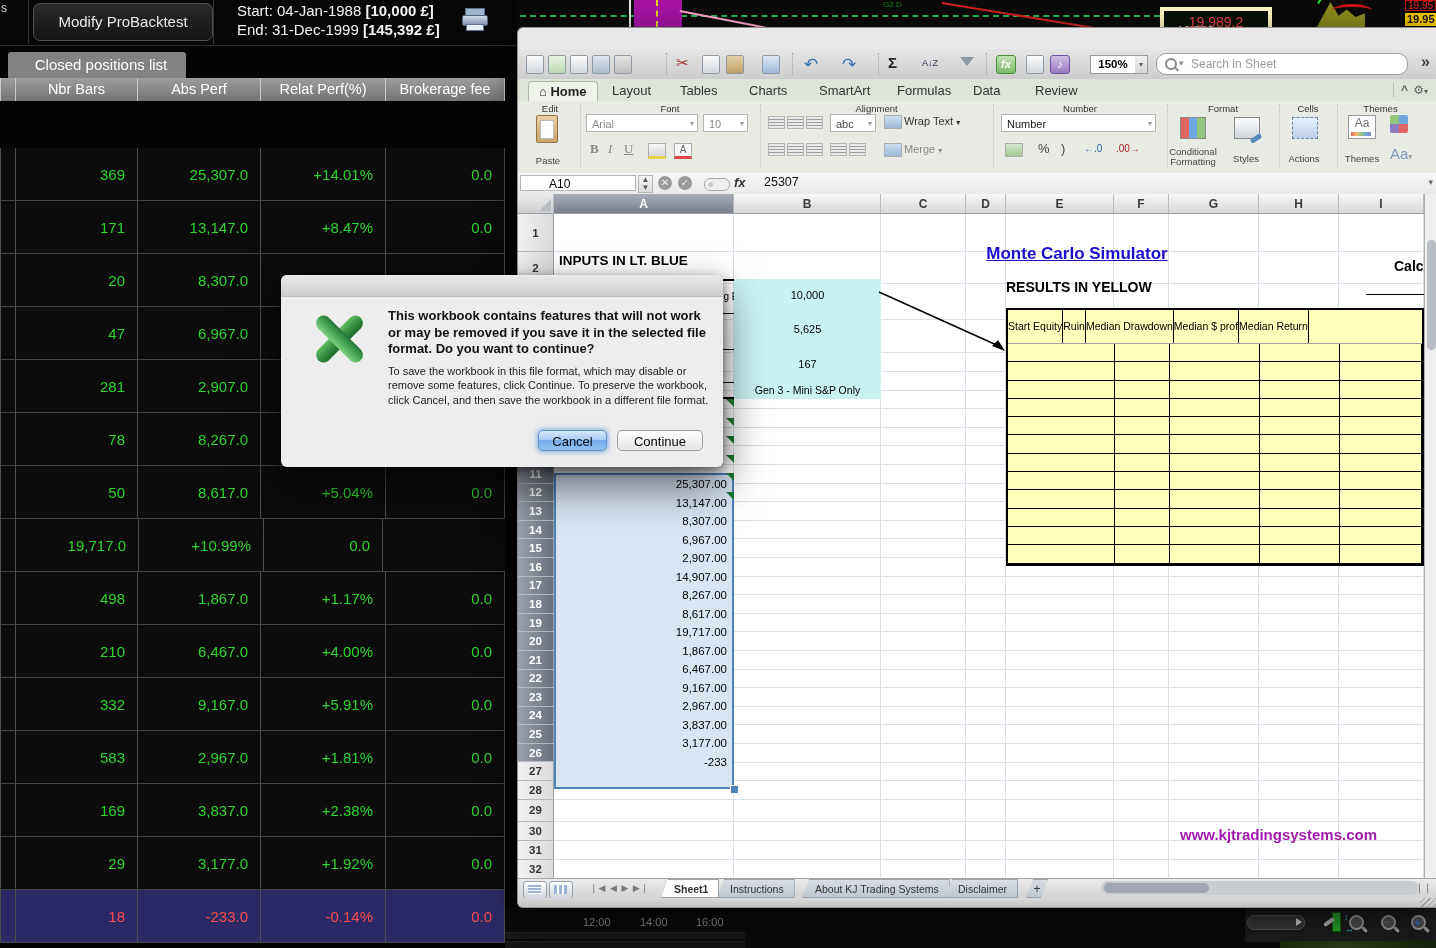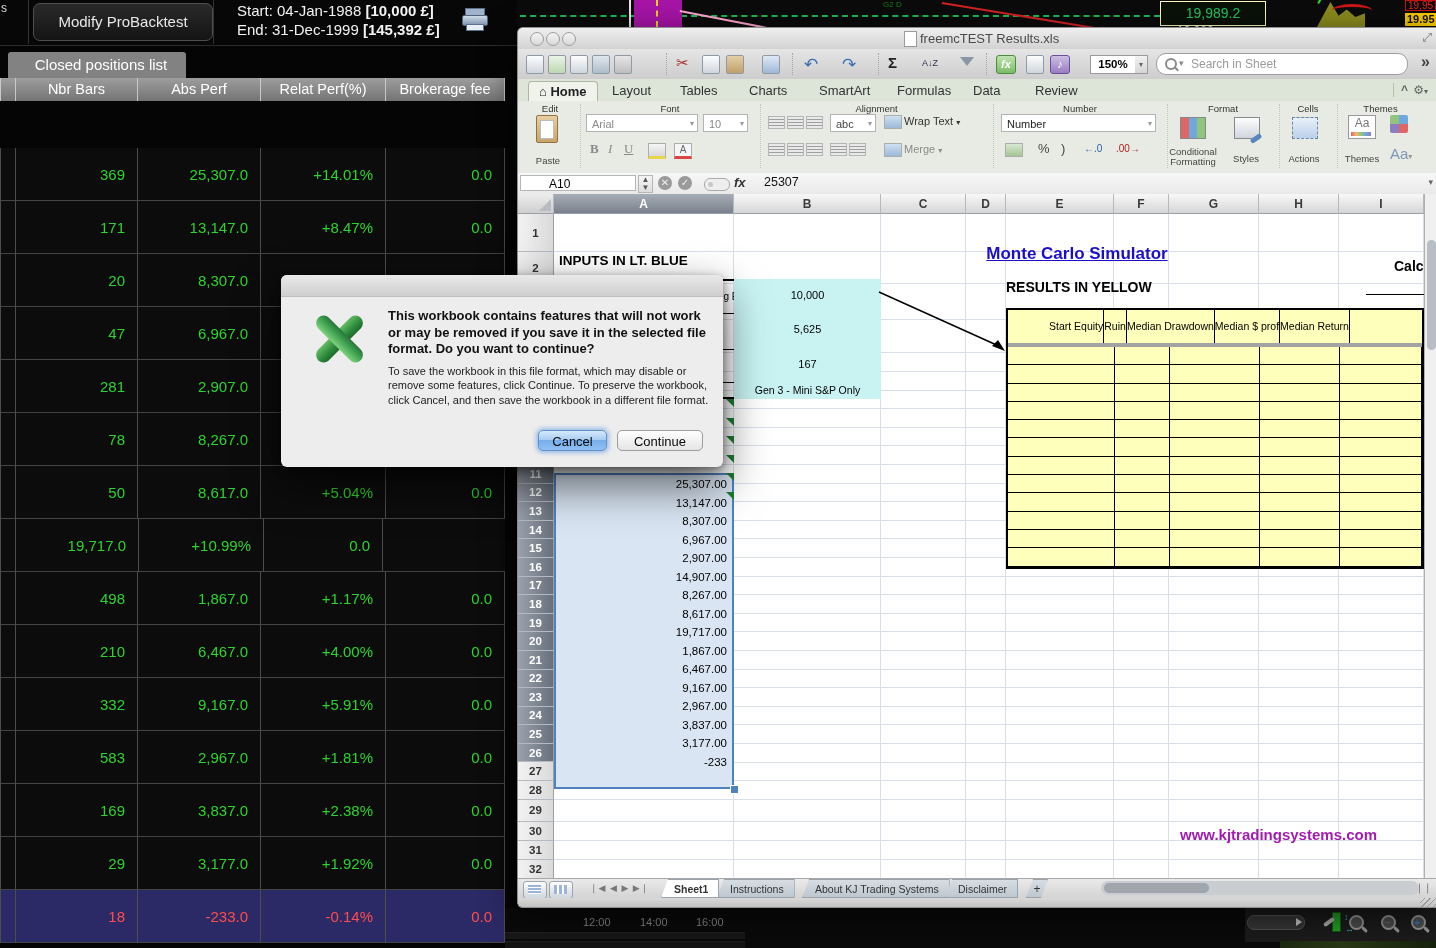--- a/index.html
+++ b/index.html
@@ -35,21 +35,21 @@
 
   
   #chartstrip{left:517px;top:0;width:919px;height:27px;background:#0b0b0b;overflow:hidden;}
   .gdash{left:3px;top:15px;width:650px;height:0;border-top:2px dashed #1db954;}
   .wline{left:112px;top:0;width:2px;height:27px;background:#e8e8e8;}
   .mblock{left:117px;top:0;width:48px;height:27px;background:#a714a7;}
   .mblock i{position:absolute;left:22px;top:0;height:27px;border-left:2px dashed #e5d51a;}
   .pinkline{left:163px;top:10px;width:95px;height:0;border-top:2px solid #ffa8cf;transform:rotate(11deg);transform-origin:left top;}
   .redline{left:425px;top:2px;width:173px;height:0;border-top:2px solid #d42222;transform:rotate(9.3deg);transform-origin:left top;}
   .g2d{left:366px;top:0;color:#15801f;font-size:8px;}
-  .pbox{left:643px;top:1px;width:104px;height:23px;border:1px solid #fef9c3;background:#091109;color:#22c55e;
+  .pbox{left:643px;top:7px;width:104px;height:23px;border:4px solid #fef9c3;background:#091109;color:#ef4444;
     font-size:14px;text-align:center;line-height:23px;}
   .psub{left:660px;top:24px;color:#cfcfcf;font-size:12px;}
   .mountain{left:800px;top:2px;width:48px;height:25px;background:#8a8a1e;
     clip-path:polygon(0 100%,28% 0,45% 55%,62% 30%,80% 60%,100% 45%,100% 100%);}
   .gline{left:802px;top:2px;width:14px;height:0;border-top:2px solid #22e522;transform:rotate(-60deg);transform-origin:left bottom;}
   .redcurve{left:815px;top:4px;width:40px;height:10px;border-top:3px solid #cc1616;border-radius:50% 50% 0 0;}
   .rbox{left:888px;top:0;width:31px;height:11px;border:1.5px solid #cc1111;color:#ee2222;font-size:10px;line-height:10px;padding-left:2px;box-sizing:border-box;overflow:hidden;}
   .ybox{left:888px;top:13px;width:31px;height:13px;background:#f5c800;color:#111;font-weight:bold;font-size:11px;line-height:13px;padding-left:2px;box-sizing:border-box;overflow:hidden;}
 
   
@@ -149,21 +149,21 @@
   .mclink{left:446px;top:50px;width:226px;text-align:center;color:#1a0dcc;font-weight:bold;font-size:17px;text-decoration:underline;}
   .calc{left:876px;top:64px;font-weight:bold;font-size:14px;color:#000;}
   .calcline{left:848px;top:100px;width:58px;height:1px;background:#000;}
   .baselbl{left:40px;top:0;width:172px;text-align:right;font-size:10px;color:#000;}
   .cyan{position:absolute;left:216px;width:147px;background:#c9f3f3;font-size:11px;color:#000;display:flex;align-items:center;justify-content:center;box-sizing:border-box;}
   .inputbox{position:absolute;left:36px;top:85px;width:327px;height:120px;border:2px solid #000;box-sizing:border-box;}
   .inputbox .iv{position:absolute;left:178px;top:0;width:1px;height:100%;background:#000;}
   .ih{position:absolute;left:0;width:100%;height:1px;background:#000;}
   .results{left:488px;top:85px;font-weight:bold;font-size:14px;color:#000;}
   #ytable{position:absolute;left:488px;top:114px;width:418px;border:2px solid #000;box-sizing:border-box;background:#ffffbc;}
-  #yhead{display:flex;border-bottom:4px solid #a3a3a3;padding-left:41px;}
+  #yhead{display:flex;border-bottom:1px solid #a3a3a3;}
   .yh{box-sizing:border-box;border-right:1px solid #000;font-size:10.5px;color:#000;text-align:center;
       display:flex;align-items:center;justify-content:center;height:33px;line-height:1.1;}
   #ycells{display:grid;grid-template-columns:107px 55px 90px 80px 82px;grid-auto-rows:18.3px;}
   .yc{box-sizing:border-box;border-right:1px solid #000;border-bottom:1px solid #000;background:#ffffbc;}
   #selection{position:absolute;left:36px;top:279px;width:180px;height:316px;background:#d9e5f3;
      border:2px solid #4f81bd;box-sizing:border-box;display:flex;flex-direction:column;}
   .selrow{height:18.53px;flex:none;font-size:11.5px;color:#000;text-align:right;padding-right:5px;line-height:18.5px;}
   .fillhandle{position:absolute;left:212px;top:591px;width:7px;height:7px;background:#4f81bd;border:1px solid #fff;}
   .gtri{position:absolute;width:0;height:0;border-top:8px solid #1e7e34;border-left:8px solid transparent;}
   .weblink{left:583px;top:632px;width:276px;text-align:right;color:#a21caf;font-weight:bold;font-size:15px;}
@@ -400,28 +400,20 @@
       <span class="abs fitarrows" style="left:100px;top:16px">↔</span>
       <div class="abs mag" style="left:136px;top:7px"></div>
       <span class="abs magsign" style="left:139px;top:9px;color:#666">−</span>
       <div class="abs mag" style="left:166px;top:7px"></div>
       <span class="abs magsign" style="left:169px;top:9px">+</span>
     </div>
   </div>
   <div class="abs" id="wallpaper"></div>
 
   <div class="abs" id="xl">
-    <div id="xl-title">
-      <div class="tl" style="left:12px"></div>
-      <div class="tl" style="left:28px"></div>
-      <div class="tl" style="left:44px"></div>
-      <div class="doc"></div>
-      <span class="tt">freemcTEST Results.xls</span>
-      <span class="expand">⤢</span>
-    </div>
 
     <div id="xl-toolbar">
       <div class="icoblk" style="left:8px"></div>
       <div class="icoblk" style="left:30px;background:linear-gradient(#eaf4e6,#bcd8b2)"></div>
       <div class="icoblk" style="left:52px"></div>
       <div class="icoblk" style="left:74px;background:linear-gradient(#dfe6ee,#aebccb)"></div>
       <div class="icoblk" style="left:96px;background:linear-gradient(#e7e7e7,#bdbdbd)"></div>
       <div class="tbsep" style="left:148px"></div>
       <span class="tbi" style="left:158px;color:#a33">✂</span>
       <div class="icoblk" style="left:184px"></div>

